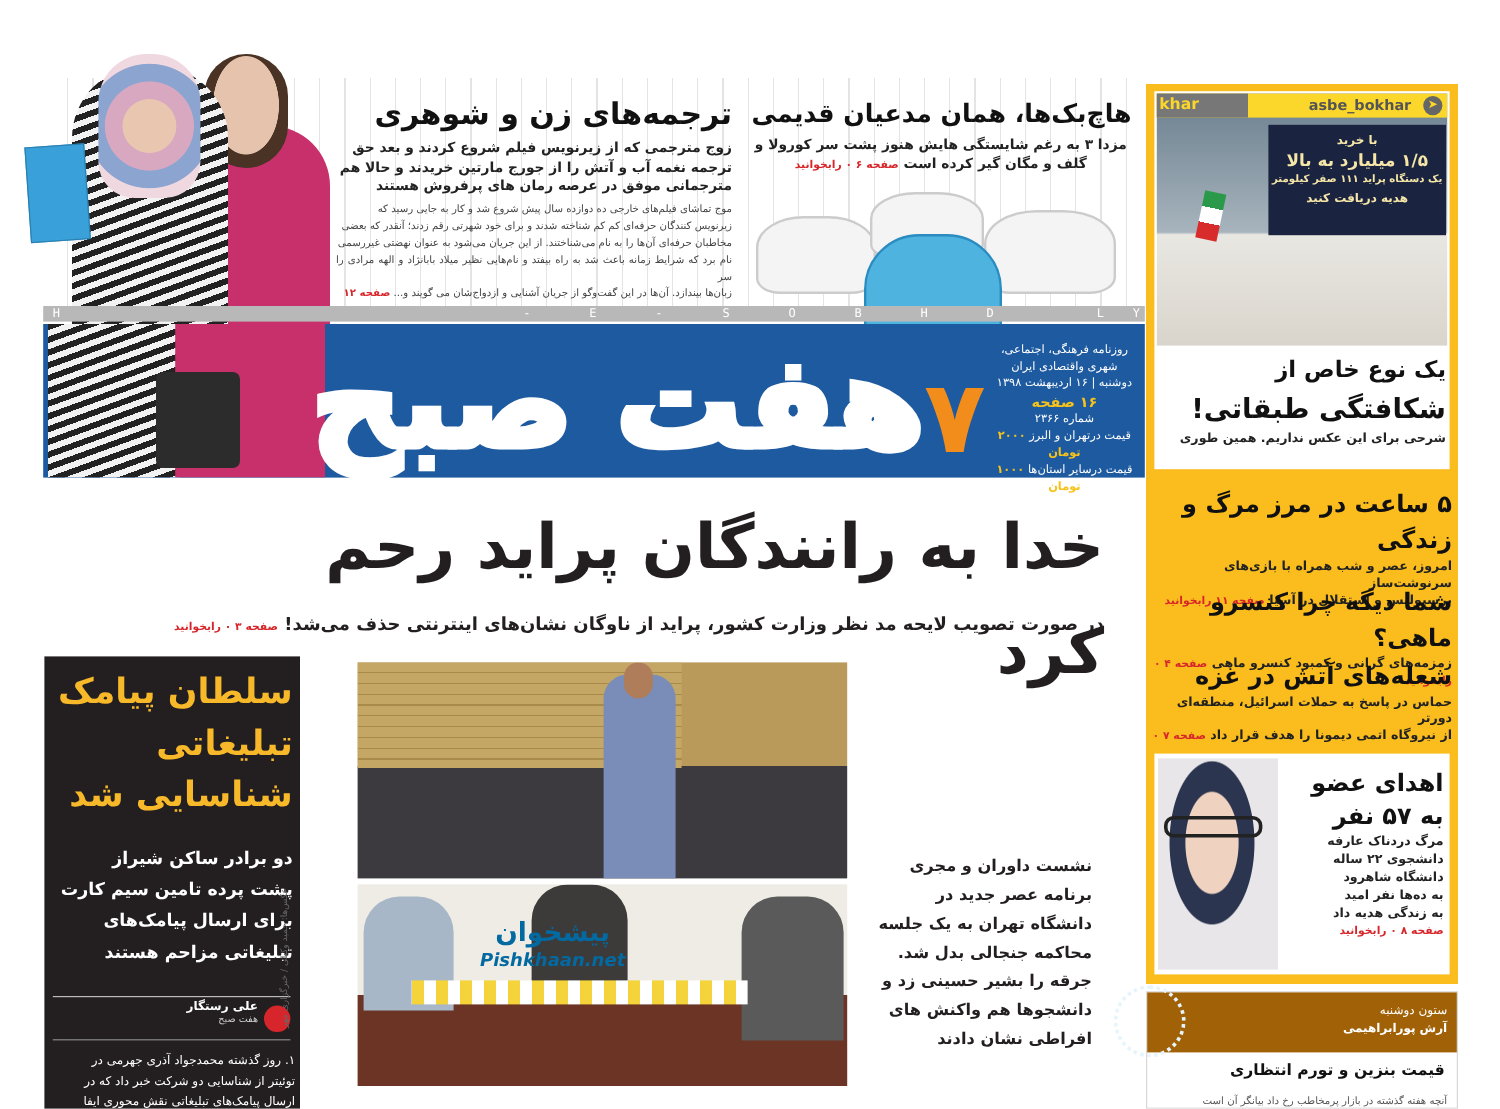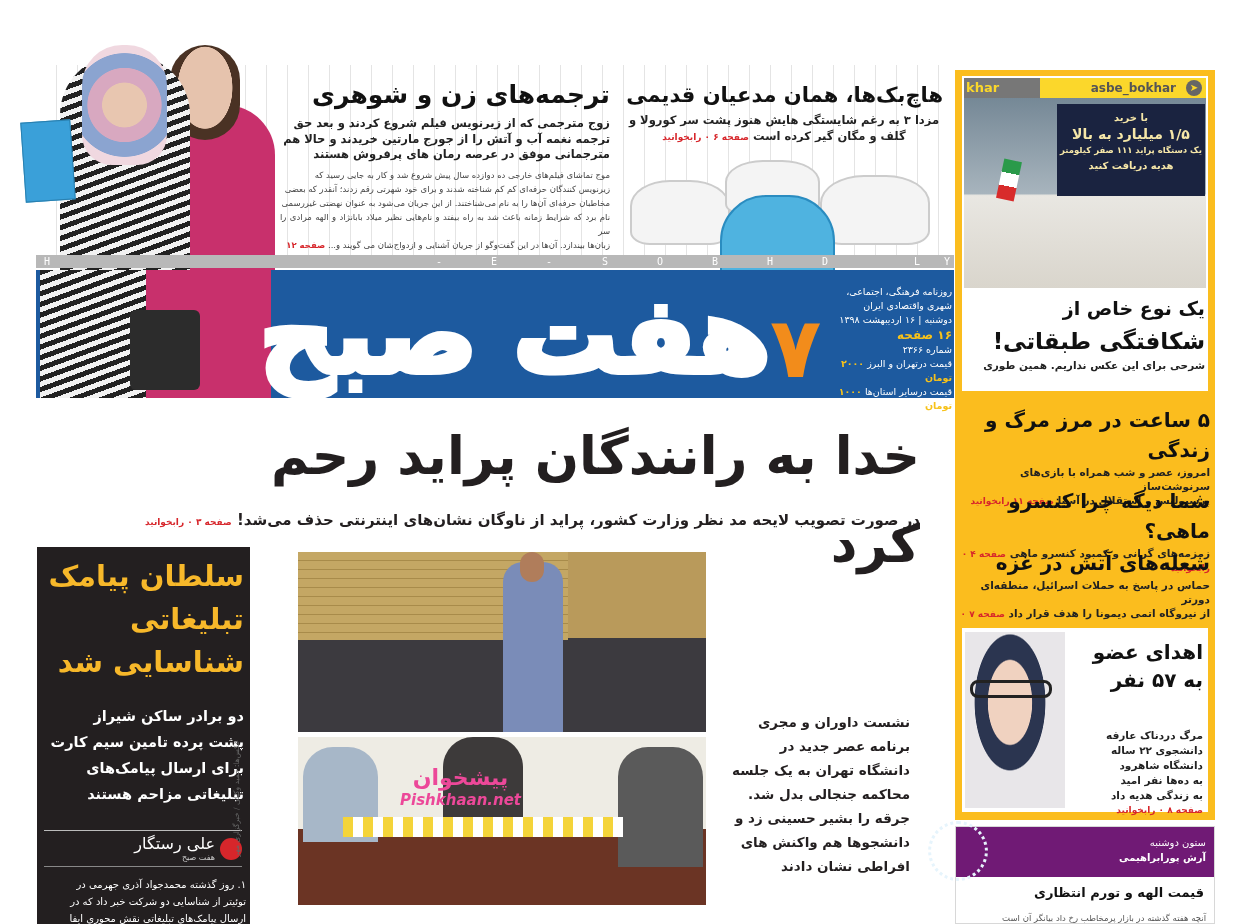--- a/index.html
+++ b/index.html
@@ -31,21 +31,21 @@
   .car { position: absolute; border-radius: 40% 40% 20% 20%; }
 
   
   .tagline-band { position: absolute; left: 36px; top: 255px; width: 918px; height: 13px; background: #b8b8b8; }
   .tagline-letter { position: absolute; top: 0; font-family: "DejaVu Sans Mono", monospace; font-size: 10px; color: #fff; line-height: 13px; }
   .mast { position: absolute; left: 36px; top: 270px; width: 918px; height: 128px; background: #1d5a9f; }
   .logo-text { position: absolute; left: 215px; top: 277px; width: 600px; height: 120px;
     font-family: "DejaVu Sans", sans-serif; font-weight: bold; font-size: 104px; line-height: 118px; color: #fff;
     -webkit-text-stroke: 6px #fff; text-align: center; letter-spacing: -4px; }
   .logo-seven { position: absolute; left: 770px; top: 300px; font-family: "DejaVu Sans", sans-serif; font-weight: bold; font-size: 84px; color: #f28c1b; line-height: 96px; }
-  .mast-info { position: absolute; left: 822px; top: 285px; width: 130px; font-size: 9.5px; color: #fff; line-height: 14px; text-align: right; }
+  .mast-info { position: absolute; left: 822px; top: 285px; width: 130px; font-size: 9.5px; color: #fff; line-height: 14px; text-align: center; }
   .mast-info .yellow { color: #f7c21a; font-weight: bold; }
 
   
   .yellow-col { position: absolute; left: 955px; top: 70px; width: 260px; height: 750px; background: #fbbd1e; }
   .white-box { position: absolute; background: #fff; }
 
   .tg-photo { left: 964px; top: 78px; width: 242px; height: 210px; background: linear-gradient(180deg, #6b7f8e 0%, #a7b4bd 55%, #e9e7e2 56%, #d9d5cc 100%); }
   .tg-bar { position: absolute; left: 964px; top: 78px; width: 242px; height: 20px; background: #fbd72b; }
   .tg-bar-dark { position: absolute; left: 964px; top: 78px; width: 76px; height: 20px; background: #777; color: #fbd72b; font-weight: bold; font-size: 13px; direction: ltr; text-align: left; padding-left: 2px; line-height: 20px; }
   .sign-board { position: absolute; left: 1057px; top: 104px; width: 148px; height: 92px; background: #1a2340; color: #f6e7a8; font-weight: bold; text-align: center; font-size: 10px; line-height: 16px; padding-top: 6px; }
@@ -183,39 +183,39 @@
     </div>
   </div>
 
   <div class="white-box" style="left:962px; top:628px; width:246px; height:184px;"></div>
   <div class="photo" style="left:965px; top:632px; width:100px; height:176px; background:radial-gradient(ellipse at 45% 40%, #f0d2c0 0 28%, #2b3550 29% 45%, #e8e6e9 46%);">
     <div style="position:absolute; left:5px; top:48px; width:82px; height:18px; border:3px solid #222; border-radius:8px;"></div>
   </div>
   <div class="abs" style="left:1068px; top:638px; width:135px;">
     <div class="headline-sm" style="font-size:20px; line-height:28px;">اهدای عضو</div>
     <div class="headline-sm" style="font-size:20px; line-height:28px;">به ۵۷ نفر</div>
-    <div class="dek" style="font-size:10.5px; line-height:15px;margin-top:34px;">
+    <div class="dek" style="font-size:10.5px; line-height:15px;">
       <div>مرگ دردناک عارفه</div>
       <div>دانشجوی ۲۲ ساله</div>
       <div>دانشگاه شاهرود</div>
       <div>به ده‌ها نفر امید</div>
       <div>به زندگی هدیه داد</div>
       <div class="pageref">صفحه ۸ ۰ رابخوانید</div>
     </div>
   </div>
 
   <div class="abs" style="left:955px; top:826px; width:260px; height:98px; border:1px solid #d8d8d8;">
-    <div style="position:absolute; left:0; top:0; width:258px; height:50px; background:#701a75;">
+    <div style="position:absolute; left:0; top:0; width:258px; height:50px; background:#a16207;">
       <div style="position:absolute; left:-28px; top:-6px; width:60px; height:60px; border-radius:50%; border:3px dotted #e6f4fc;"></div>
       <div style="position:absolute; right:8px; top:8px; color:#fff; font-size:10px; line-height:15px; text-align:right;">
         <div>ستون دوشنبه</div>
         <div style="font-weight:bold;">آرش پورابراهیمی</div>
       </div>
     </div>
-    <div class="headline-sm" style="position:absolute; right:10px; top:58px; font-size:13px;">قیمت الهه و تورم انتظاری</div>
+    <div class="headline-sm" style="position:absolute; right:10px; top:58px; font-size:13px;">قیمت بنزین و تورم انتظاری</div>
     <div style="position:absolute; right:8px; top:86px; font-size:8.5px; color:#555; white-space:nowrap;">آنچه هفته گذشته در بازار پرمخاطب رخ داد بیانگر آن است</div>
   </div>
 
   <div class="abs" style="left:190px; top:412px; width:730px; text-align:right; font-weight:bold; font-size:52px; line-height:88px; color:#231f20; letter-spacing:-1px;">خدا به رانندگان پراید رحم کرد</div>
   <div class="abs" style="left:40px; top:508px; width:880px; text-align:right; font-weight:bold; font-size:15px; line-height:24px; color:#231f20; white-space:nowrap;">
     <span>در صورت تصویب لایحه مد نظر وزارت کشور، پراید از ناوگان نشان‌های اینترنتی حذف می‌شد!</span>
     <span class="pageref">صفحه ۳ ۰ رابخوانید</span>
   </div>
 
   <div class="dark-col"></div>
@@ -226,42 +226,42 @@
   </div>
   <div class="abs" style="left:42px; top:703px; width:202px; text-align:right; color:#fff; font-weight:bold; font-size:14.5px; line-height:26px;">
     <div>دو برادر ساکن شیراز</div>
     <div>پشت پرده تامین سیم کارت</div>
     <div>برای ارسال پیامک‌های</div>
     <div>تبلیغاتی مزاحم هستند</div>
   </div>
   <div class="abs" style="left:44px; top:830px; width:198px; height:1px; background:#bbb;"></div>
   <div class="abs" style="left:220px; top:838px; width:22px; height:22px; border-radius:50%; background:#d7262b;"></div>
   <div class="abs" style="left:60px; top:834px; width:155px; text-align:right; color:#fff;">
-    <div style="font-size:16px; font-weight:normal;">علی رستگار</div>
+    <div style="font-size:10px; font-weight:bold;">علی رستگار</div>
     <div style="font-size:8px; color:#ccc;">هفت صبح</div>
   </div>
   <div class="abs" style="left:44px; top:866px; width:198px; height:1px; background:#888;"></div>
   <div class="abs" style="left:42px; top:876px; width:204px; text-align:right; color:#fff; font-size:10px; line-height:17px; white-space:nowrap;">
     <div>۱. روز گذشته محمدجواد آذری جهرمی در</div>
     <div>توئیتر از شناسایی دو شرکت خبر داد که در</div>
     <div>ارسال پیامک‌های تبلیغاتی نقش محوری ایفا</div>
   </div>
 
   <div class="photo student-photo">
     <div style="position:absolute; left:0; top:0; width:270px; height:88px; background:repeating-linear-gradient(180deg, #c4a764 0 8px, #a88b4a 8px 9px);"></div>
     <div style="position:absolute; left:205px; top:10px; width:60px; height:170px; background:#7a8cb8; border-radius:20px 20px 0 0;"></div>
     <div style="position:absolute; left:222px; top:0; width:24px; height:30px; border-radius:12px; background:#b07d5b;"></div>
   </div>
   <div class="photo panel-photo">
     <div style="position:absolute; left:5px; top:10px; width:75px; height:95px; background:#a7b7c8; border-radius:30px 30px 0 0;"></div>
     <div style="position:absolute; left:145px; top:0; width:80px; height:95px; background:#3d3a3a; border-radius:30px 30px 0 0;"></div>
     <div style="position:absolute; left:320px; top:10px; width:85px; height:120px; background:#5a5a5a; border-radius:30px 30px 0 0;"></div>
     <div style="position:absolute; left:45px; top:80px; width:280px; height:20px; background:repeating-linear-gradient(90deg,#f4d43a 0 10px,#fff 10px 20px);"></div>
   </div>
-  <div class="abs" style="left:400px; top:765px; color:#ec4899; font-weight:bold; text-align:center;">
+  <div class="abs" style="left:400px; top:765px; color:#0369a1; font-weight:bold; text-align:center;">
     <div style="font-size:22px; line-height:26px;">پیشخوان</div>
     <div style="font-size:15px; direction:ltr; font-style:italic;">Pishkhaan.net</div>
   </div>
   <div class="abs" style="left:232px; top:900px; width:160px; font-size:7.5px; color:#666; transform:rotate(-90deg); transform-origin:0 0; white-space:nowrap;">عکس‌ها: حمید وکیلی / خبرگزاری مهر</div>
 
   <div class="abs" style="left:710px; top:710px; width:200px; text-align:right; color:#231f20; font-weight:bold; font-size:13.5px; line-height:24px;">
     <div>نشست داوران و مجری</div>
     <div>برنامه عصر جدید در</div>
     <div>دانشگاه تهران به یک جلسه</div>
     <div>محاکمه جنجالی بدل شد.</div>

